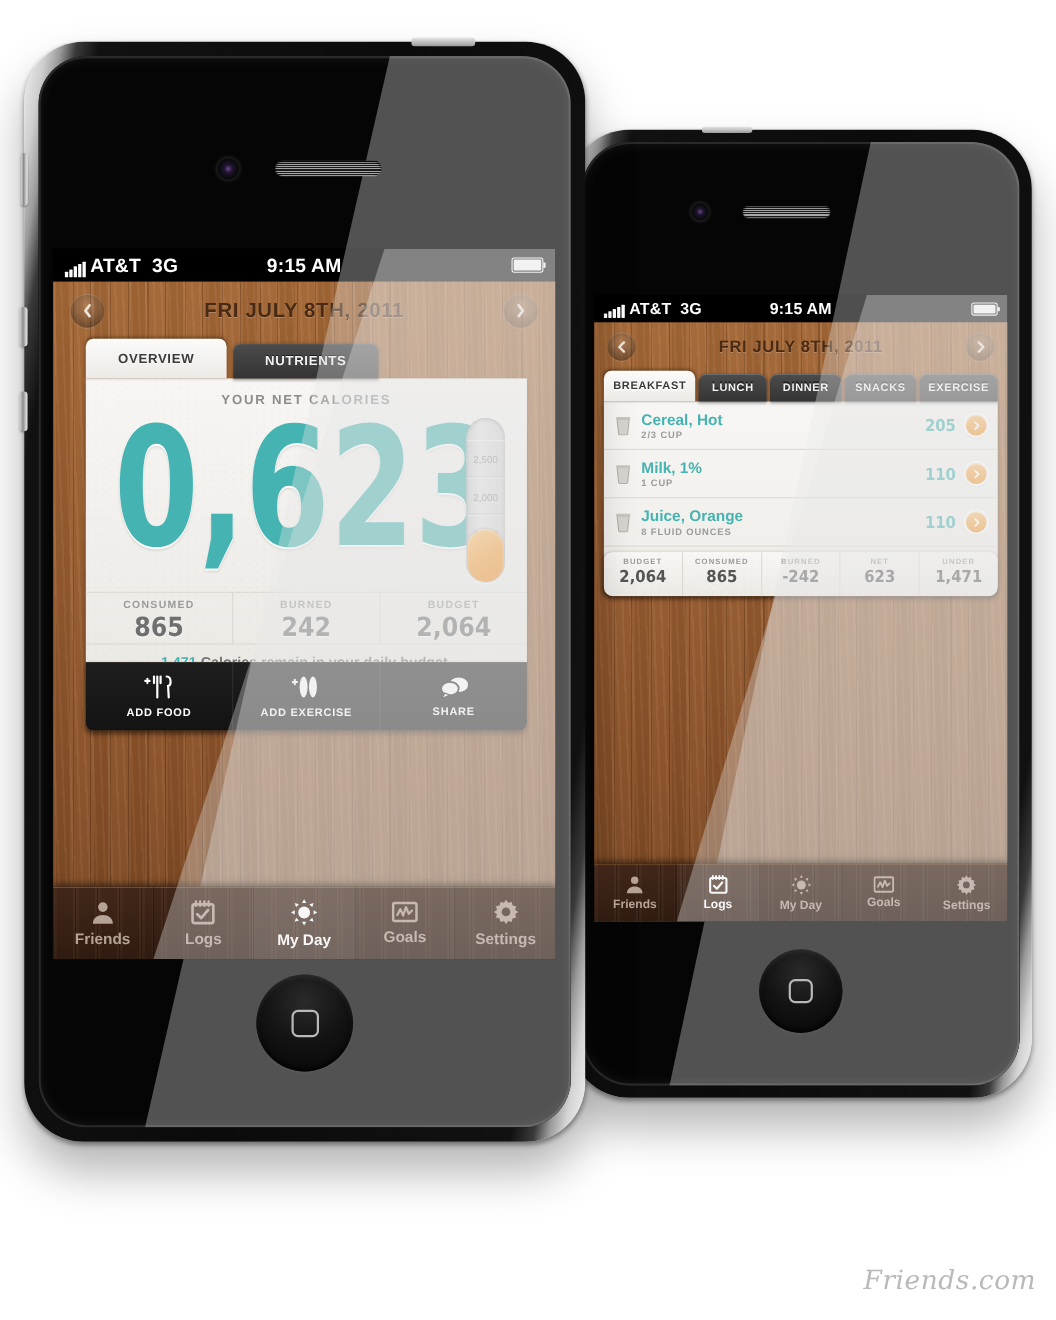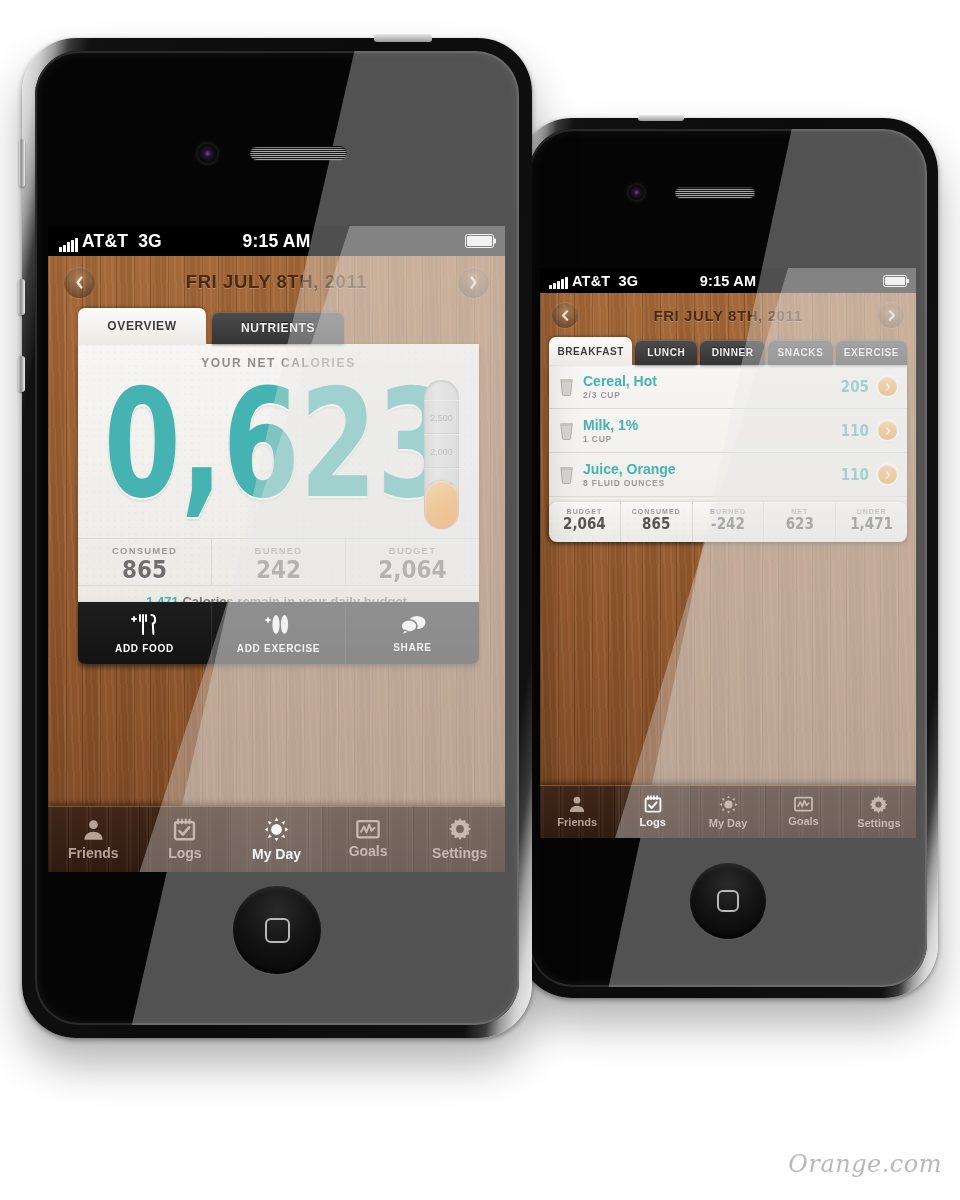--- a/index.html
+++ b/index.html
@@ -640,14 +640,14 @@
         <div class="glass"></div>
       </div>
 
       <div class="home-btn" style="left:198px; top:835px; width:88px; height:88px;">
         <div class="home-sq" style="width:25px; height:25px;"></div>
       </div>
       <div class="glass" style="z-index:5;"></div>
     </div>
   </div>
 
-  <div class="watermark">Orange.com</div>
+  <div class="watermark">Friends.com</div>
 </div>
 
 </body></html>

